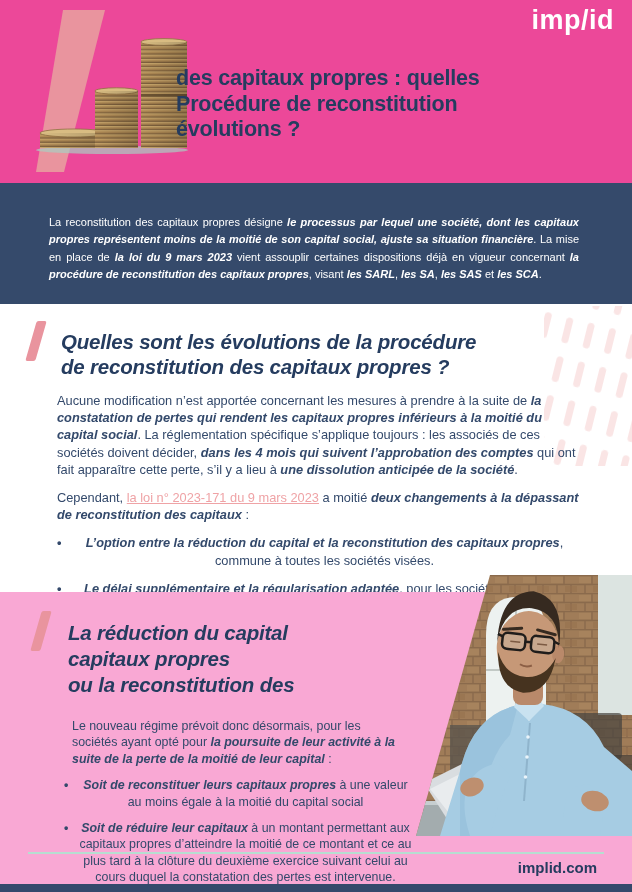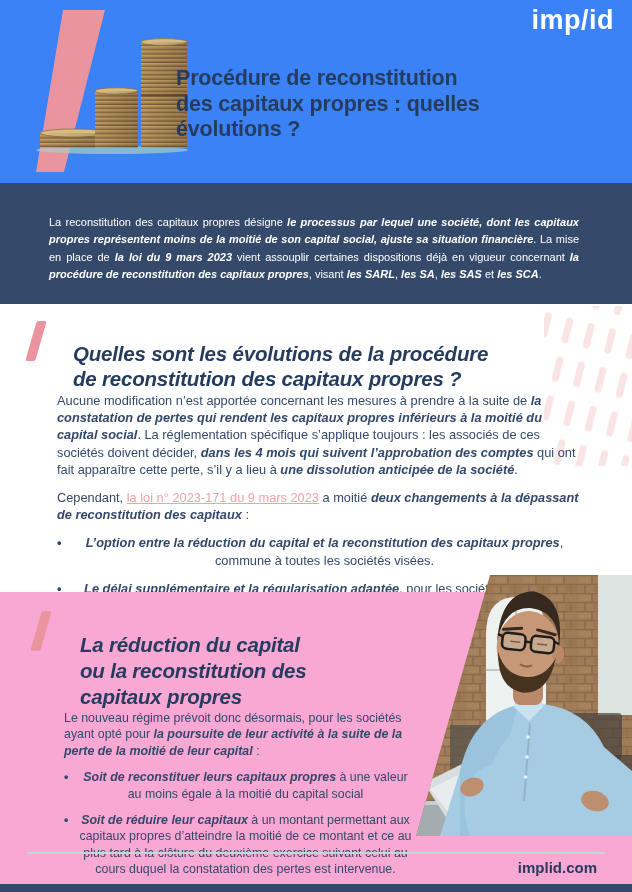--- a/index.html
+++ b/index.html
@@ -3,54 +3,54 @@
 <meta charset="utf-8">
 <style>
   html,body{margin:0;padding:0;background:#e7e7e7;}
   *{box-sizing:border-box;}
   #page{
     position:relative;width:632px;height:892px;margin:0 auto;
     background:#ffffff;overflow:hidden;
     font-family:"Liberation Sans", sans-serif;
   }
   
-  .header{position:absolute;left:0;top:0;width:632px;height:224px;background:#3b82f6;padding-left:37px;}
+  .header{position:absolute;left:0;top:0;width:632px;height:224px;background:#ec4899;padding-left:37px;}
   .logo{position:absolute;top:5px;right:18px;font-size:27px;font-weight:bold;color:#ffffff;letter-spacing:.5px;}
   .kicker{position:absolute;left:176px;top:44px;font-size:17px;font-weight:bold;color:#ffffff;}
   .title{position:absolute;left:176px;top:66px;font-size:21.5px;line-height:25.5px;font-weight:bold;color:#253C5F;letter-spacing:-.2px;}
   .title span{display:block;}
   .header-art{position:absolute;left:0;top:0;}
   
   .band{position:absolute;left:0;top:183px;width:632px;height:121px;background:#354A6B;}
   .band-text{position:absolute;left:49px;top:20px;width:530px;font-size:11px;line-height:17.3px;color:#ffffff;text-align:justify;}
   
   .em{font-weight:bold;font-style:italic;}
   .rich-link{color:#EFA3A6;text-decoration:underline;margin-top:32px;}
   .bullets{list-style:none;margin:11px 0 0 0;padding:0;text-align:center;}
   .bullets li{position:relative;padding-left:11px;}
   .bullets li + li{margin-top:11px;}
   .bullets li::before{content:"\2022";position:absolute;left:0;top:0;font-weight:bold;}
   .slash{position:absolute;width:10px;background:#E9949E;transform:skewX(-16deg);border-radius:2px;}
-  h2{margin:16px;font-size:20.5px;line-height:25px;font-weight:bold;font-style:italic;color:#253C5F;letter-spacing:-.2px;}
+  h2{margin:4px;font-size:20.5px;line-height:25px;font-weight:bold;font-style:italic;color:#253C5F;letter-spacing:-.2px;}
   h2 span{display:block;}
   
   .section1{position:absolute;left:0;top:304px;width:632px;height:288px;background:#ffffff;}
   .dashes{position:absolute;top:2px;right:0;}
   .slash1{left:31px;top:17px;height:40px;}
   .s1-head{position:absolute;left:57px;top:21px;}
   .s1-body{position:absolute;left:57px;top:88px;width:524px;font-size:12.8px;line-height:17.2px;color:#33496B;}
   .s1-body p{margin:0;}
   .s1-body p + p{margin-top:11px;}
   
   .section2{position:absolute;left:0;top:592px;width:632px;height:292px;background:#f9a8d4;}
   .photo{position:absolute;top:-17px;right:0;width:222px;height:261px;}
   .slash2{left:36px;top:19px;height:40px;}
   .s2-head{position:absolute;left:64px;top:24px;line-height:26px;}
   .s2-body{position:absolute;left:64px;top:118px;width:352px;font-size:12.4px;line-height:16.4px;color:#33496B;}
-  .s2-body p{margin:0;}
+  .s2-body p{margin:8px;}
   .s2-body .bullets{margin-top:10px;}
   .s2-body .bullets li + li{margin-top:10px;}
   .divider{position:absolute;left:28px;top:260px;width:576px;height:2px;background:#B7DED1;}
   .site{position:absolute;right:35px;top:267px;font-size:15px;font-weight:bold;color:#253C5F;text-decoration:none;}
   
   .bottombar{position:absolute;left:0;top:884px;width:632px;height:8px;background:#354A6B;}
 </style>
 </head>
 <body>
 
@@ -83,22 +83,22 @@
       </g>
       <g>
         <rect x="141" y="42" width="46" height="106" fill="url(#coinp)"></rect>
         <rect x="141" y="94" width="46" height="2.6" fill="#6E5433"></rect>
         <ellipse cx="164" cy="42" rx="23" ry="3.4" fill="#D8BC82" stroke="#8F6E41" stroke-width="0.8"></ellipse>
         <rect x="141" y="42" width="46" height="106" fill="url(#shade)"></rect>
       </g>
     </svg>
     <div class="logo">imp/id</div>
     <div class="title">
+      <span>des capitaux propres : quelles</span>
       <span>Procédure de reconstitution</span>
-      <span>des capitaux propres : quelles</span>
       <span>évolutions ?</span>
     </div>
   </div>
 
   <div class="band">
     <p class="band-text"><span>La reconstitution des capitaux propres désigne </span><span class="em">le processus par lequel une société, dont les capitaux propres représentent moins de la moitié de son capital social, ajuste sa situation financière</span><span>. La mise en place de </span><span class="em">la loi du 9 mars 2023</span><span> vient assouplir certaines dispositions déjà en vigueur concernant </span><span class="em">la procédure de reconstitution des capitaux propres</span><span>, visant </span><span class="em">les SARL</span><span>, </span><span class="em">les SA</span><span>, </span><span class="em">les SAS</span><span> et </span><span class="em">les SCA</span><span>.</span></p>
   </div>
 
   <div class="section1">
     <svg class="dashes" width="88" height="160" viewBox="0 0 88 160" aria-hidden="true">
@@ -172,22 +172,22 @@
           <rect x="121" y="60" width="23" height="16" rx="5" fill="#CFD8D4" fill-opacity="0.25" stroke="#201D1B" stroke-width="2.5"></rect>
           <path d="M115,67 L121,67 M92,64 L87,62 M144,64 L149,66" stroke="#201D1B" stroke-width="2.5"></path>
           <path d="M100,68 L110,68 M127,68 L137,68" stroke="#7C5A43" stroke-width="1.5"></path>
           <path d="M112,90 Q118,93 124,90" stroke="#8C5F45" stroke-width="2" fill="none"></path>
         </g>
       </g>
     </svg>
     <div class="slash slash2"></div>
     <h2 class="s2-head">
       <span>La réduction du capital</span>
+      <span>capitaux propres</span>
       <span>ou la reconstitution des</span>
-      <span>capitaux propres</span>
     </h2>
     <div class="s2-body">
       <p><span>Le nouveau régime prévoit donc désormais, pour les sociétés ayant opté pour </span><span class="em">la poursuite de leur activité à la suite de la perte de la moitié de leur capital</span><span> :</span></p>
       <ul class="bullets">
         <li><span class="em">Soit de reconstituer leurs capitaux propres</span><span> à une valeur au moins égale à la moitié du capital social</span></li>
         <li><span class="em">Soit de réduire leur capitaux</span><span> à un montant permettant aux capitaux propres d’atteindre la moitié de ce montant et ce au plus tard à la clôture du deuxième exercice suivant celui au cours duquel la constatation des pertes est intervenue.</span></li>
       </ul>
     </div>
     <div class="divider"></div>
     <a class="site" href="#">implid.com</a>

